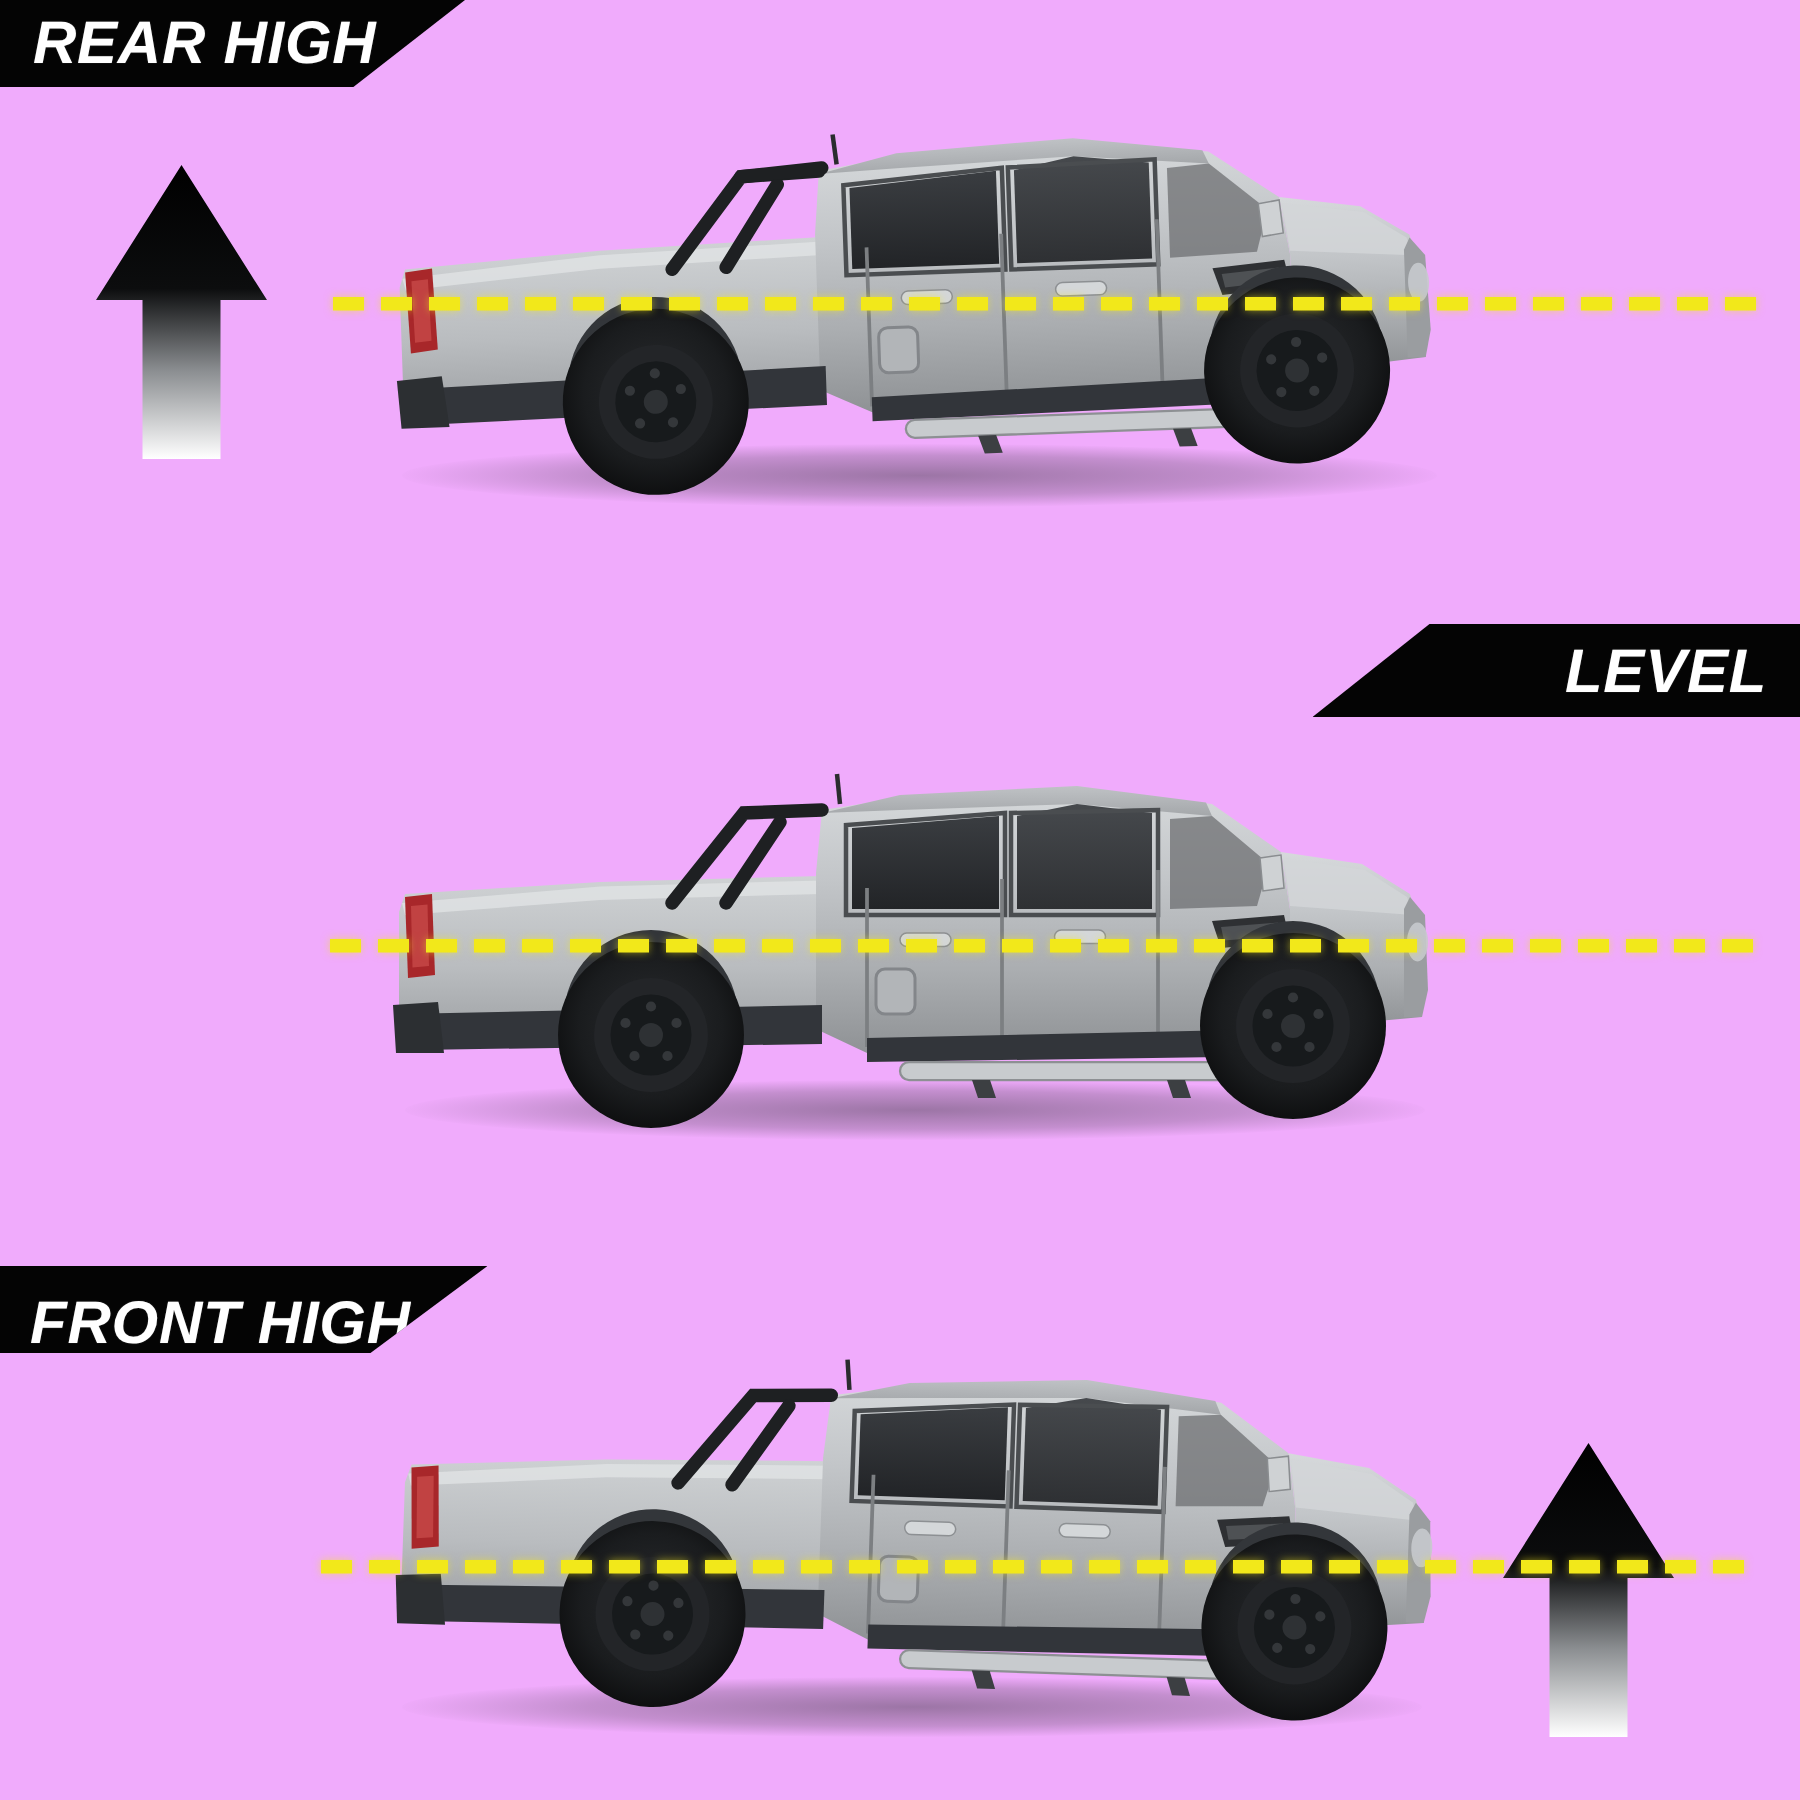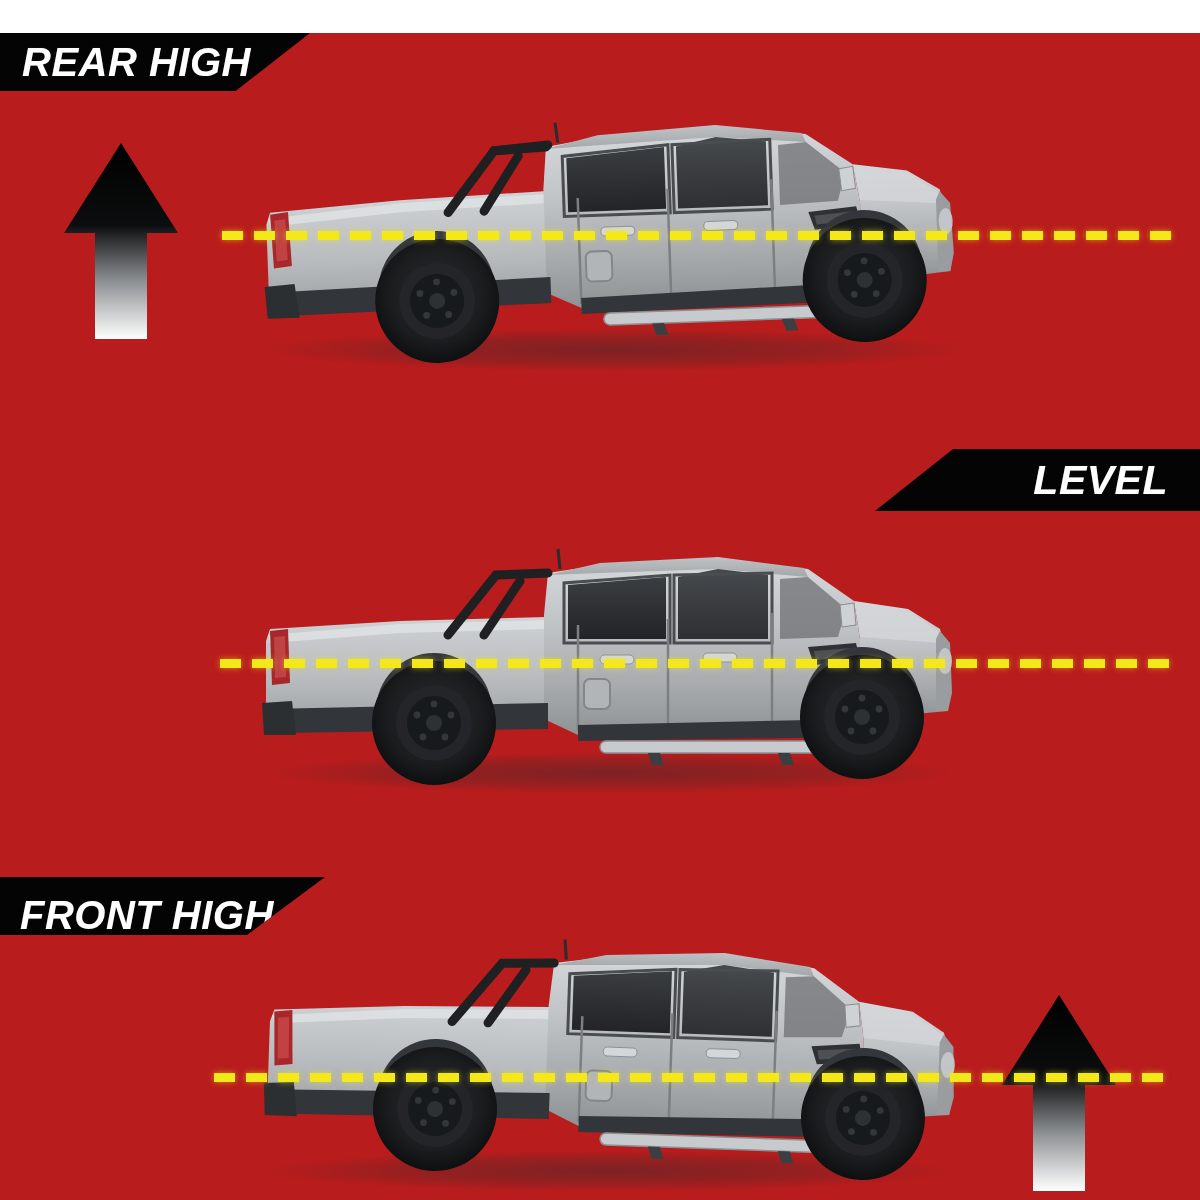--- a/index.html
+++ b/index.html
@@ -1,20 +1,20 @@
 <!DOCTYPE html>
 <html><head>
 <meta charset="utf-8">
 <style>
   html,body{margin:0;padding:0;background:#fff;}
   body{
     width:1200px;height:1200px;overflow:hidden;position:relative;
     font-family:"Liberation Sans","DejaVu Sans",sans-serif;
   }
-  .stage{position:absolute;inset:0;background:#b91c1c;margin-top:33px;}
+  .stage{position:absolute;inset:0;background:#f0abfc;}
 
   
   .panel{position:absolute;left:0;width:1200px;}
   #panel-rear-high{top:0;height:400px;}
   #panel-level{top:400px;height:400px;}
   #panel-front-high{top:800px;height:400px;}
 
   
   .banner{
     position:absolute;background:#040404;display:flex;align-items:center;
@@ -28,21 +28,21 @@
   .banner-left{
     left:0;top:0;height:58px;width:310px;
     clip-path:polygon(0 0, 100% 0, 76% 100%, 0 100%);
     padding-left:22px;box-sizing:border-box;
   }
   .banner-left .banner-label{font-size:40px;}
   #banner-front-high{width:325px;height:58px;padding-left:20px;}
   .banner-right{
     right:0;height:62px;width:325px;
     clip-path:polygon(24% 0, 100% 0, 100% 100%, 0 100%);
-    justify-content:flex-end;padding-right:32px;box-sizing:border-box;
+    justify-content:flex-end;padding-right:22px;box-sizing:border-box;
   }
 
   
   .arrow{position:absolute;}
   .arrow svg{display:block;}
 
   
   .dash-line{
     position:absolute;height:9px;
     background:repeating-linear-gradient(

